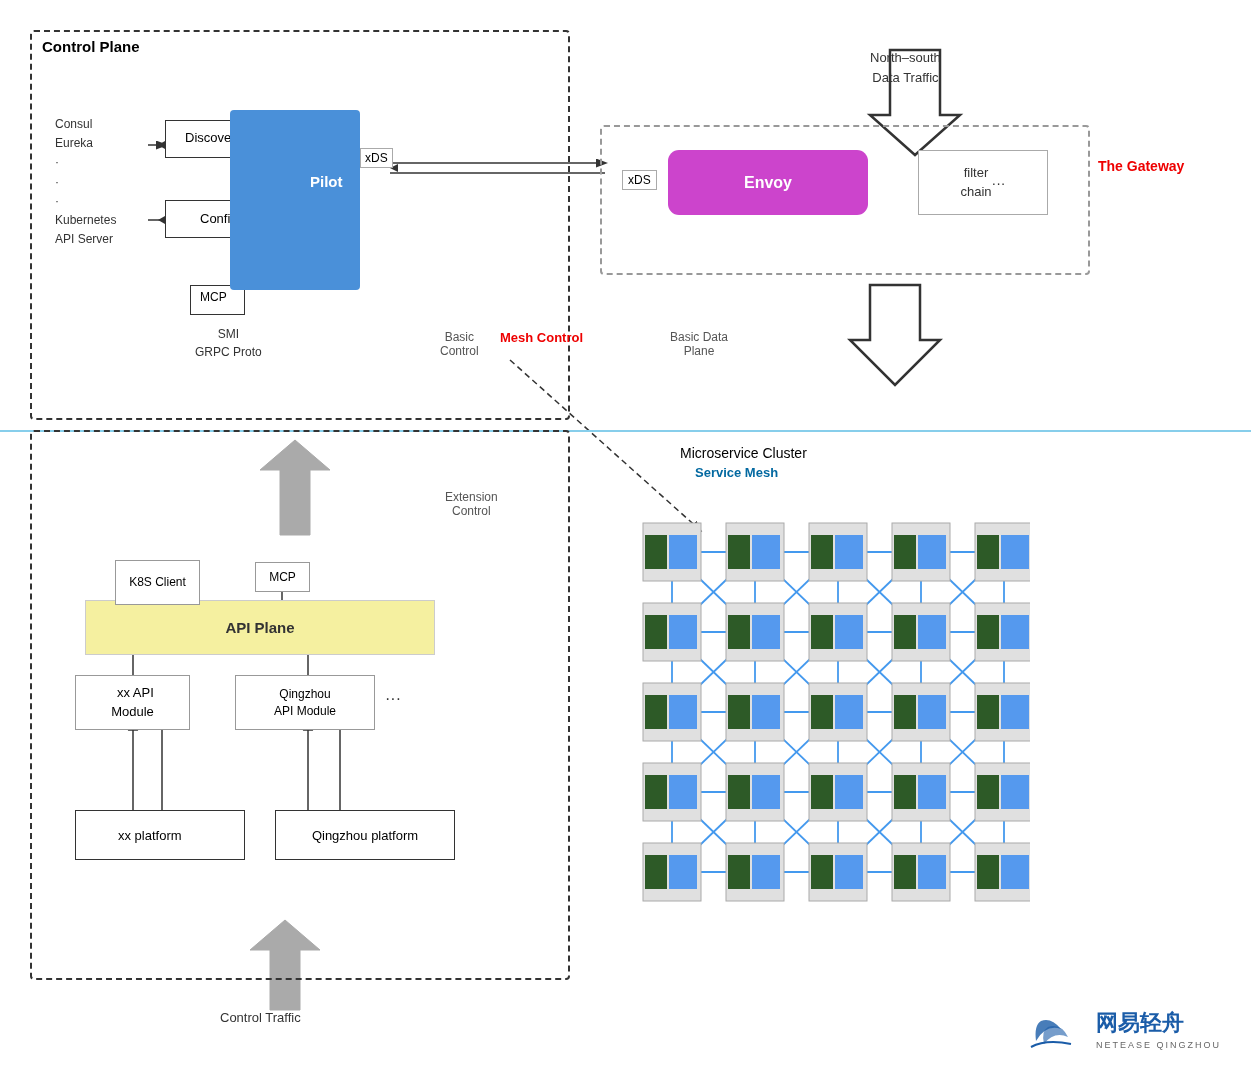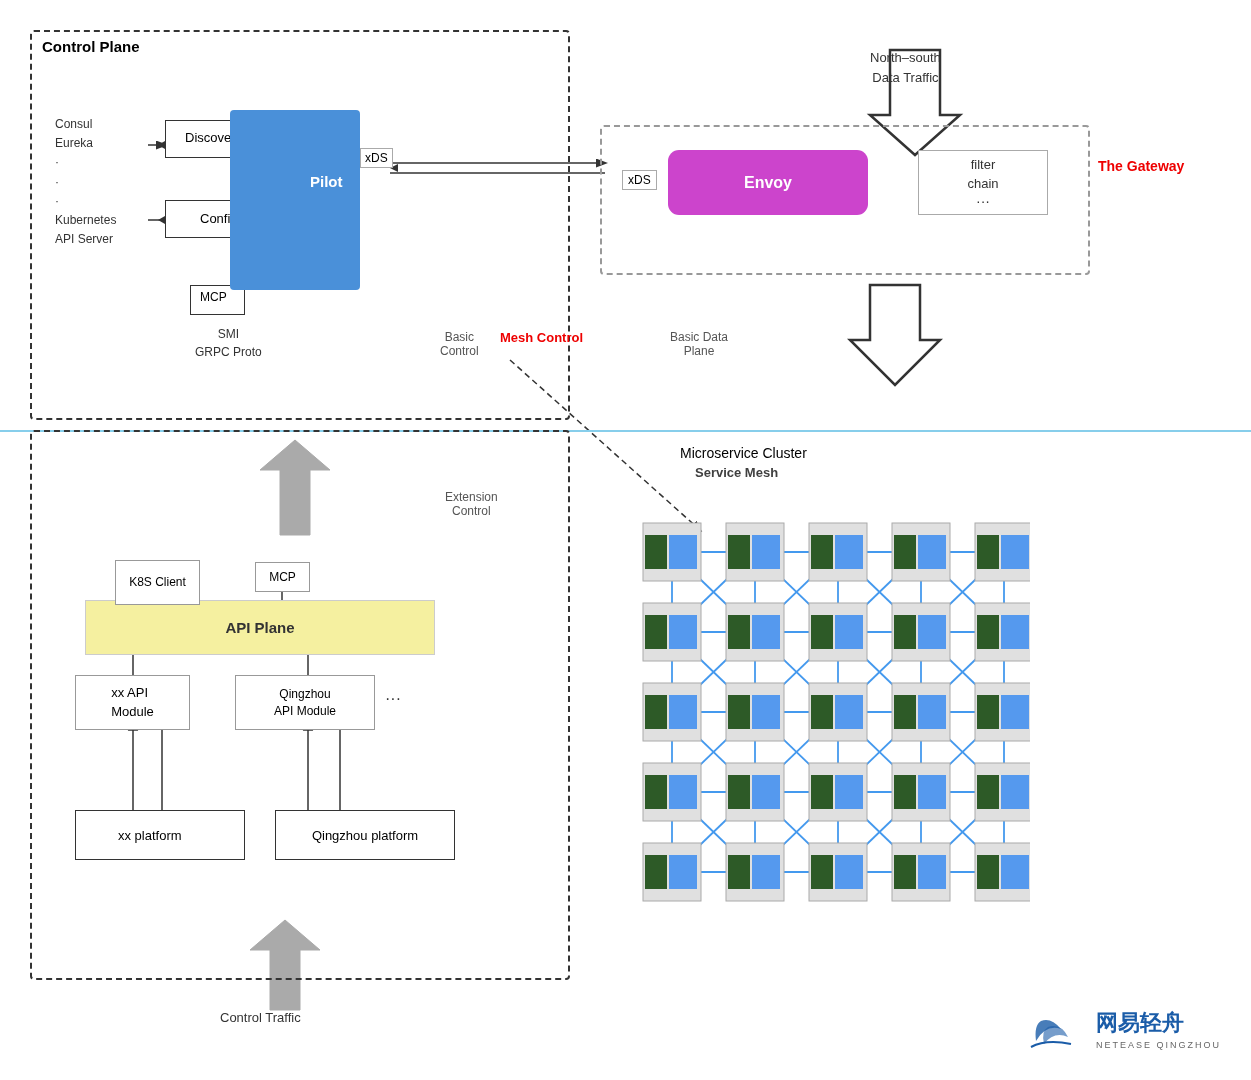--- a/index.html
+++ b/index.html
@@ -211,21 +211,21 @@
     
     .filter-chain-box {
       position: absolute;
       top: 150px;
       left: 918px;
       width: 130px;
       height: 65px;
       background: #fff;
       border: 1.5px solid #aaa;
       display: flex;
-      flex-direction: column;
+      flex-direction: row;
       align-items: center;
       justify-content: center;
     }
     .filter-chain-label {
       font-size: 13px;
       color: #333;
       line-height: 1.4;
       text-align: center;
     }
     .filter-dots-gateway {
@@ -342,21 +342,21 @@
       position: absolute;
       top: 675px;
       left: 75px;
       width: 115px;
       height: 55px;
       background: #fff;
       border: 1.5px solid #999;
       display: flex;
       align-items: center;
       justify-content: center;
-      text-align: left;
+      text-align: right;
       font-size: 13px;
       line-height: 1.4;
     }
 
     
     .qingzhou-api-box {
       position: absolute;
       top: 675px;
       left: 235px;
       width: 140px;
@@ -428,21 +428,21 @@
       font-size: 14px;
       color: #000;
       text-align: center;
       font-weight: normal;
     }
     .service-mesh-label {
       position: absolute;
       top: 465px;
       left: 695px;
       font-size: 13px;
-      color: #404040;
+      color: #0369a1;
       font-weight: bold;
       text-align: right;
     }
 
     
     .mesh-grid {
       position: absolute;
       top: 495px;
       left: 615px;
       width: 415px;

